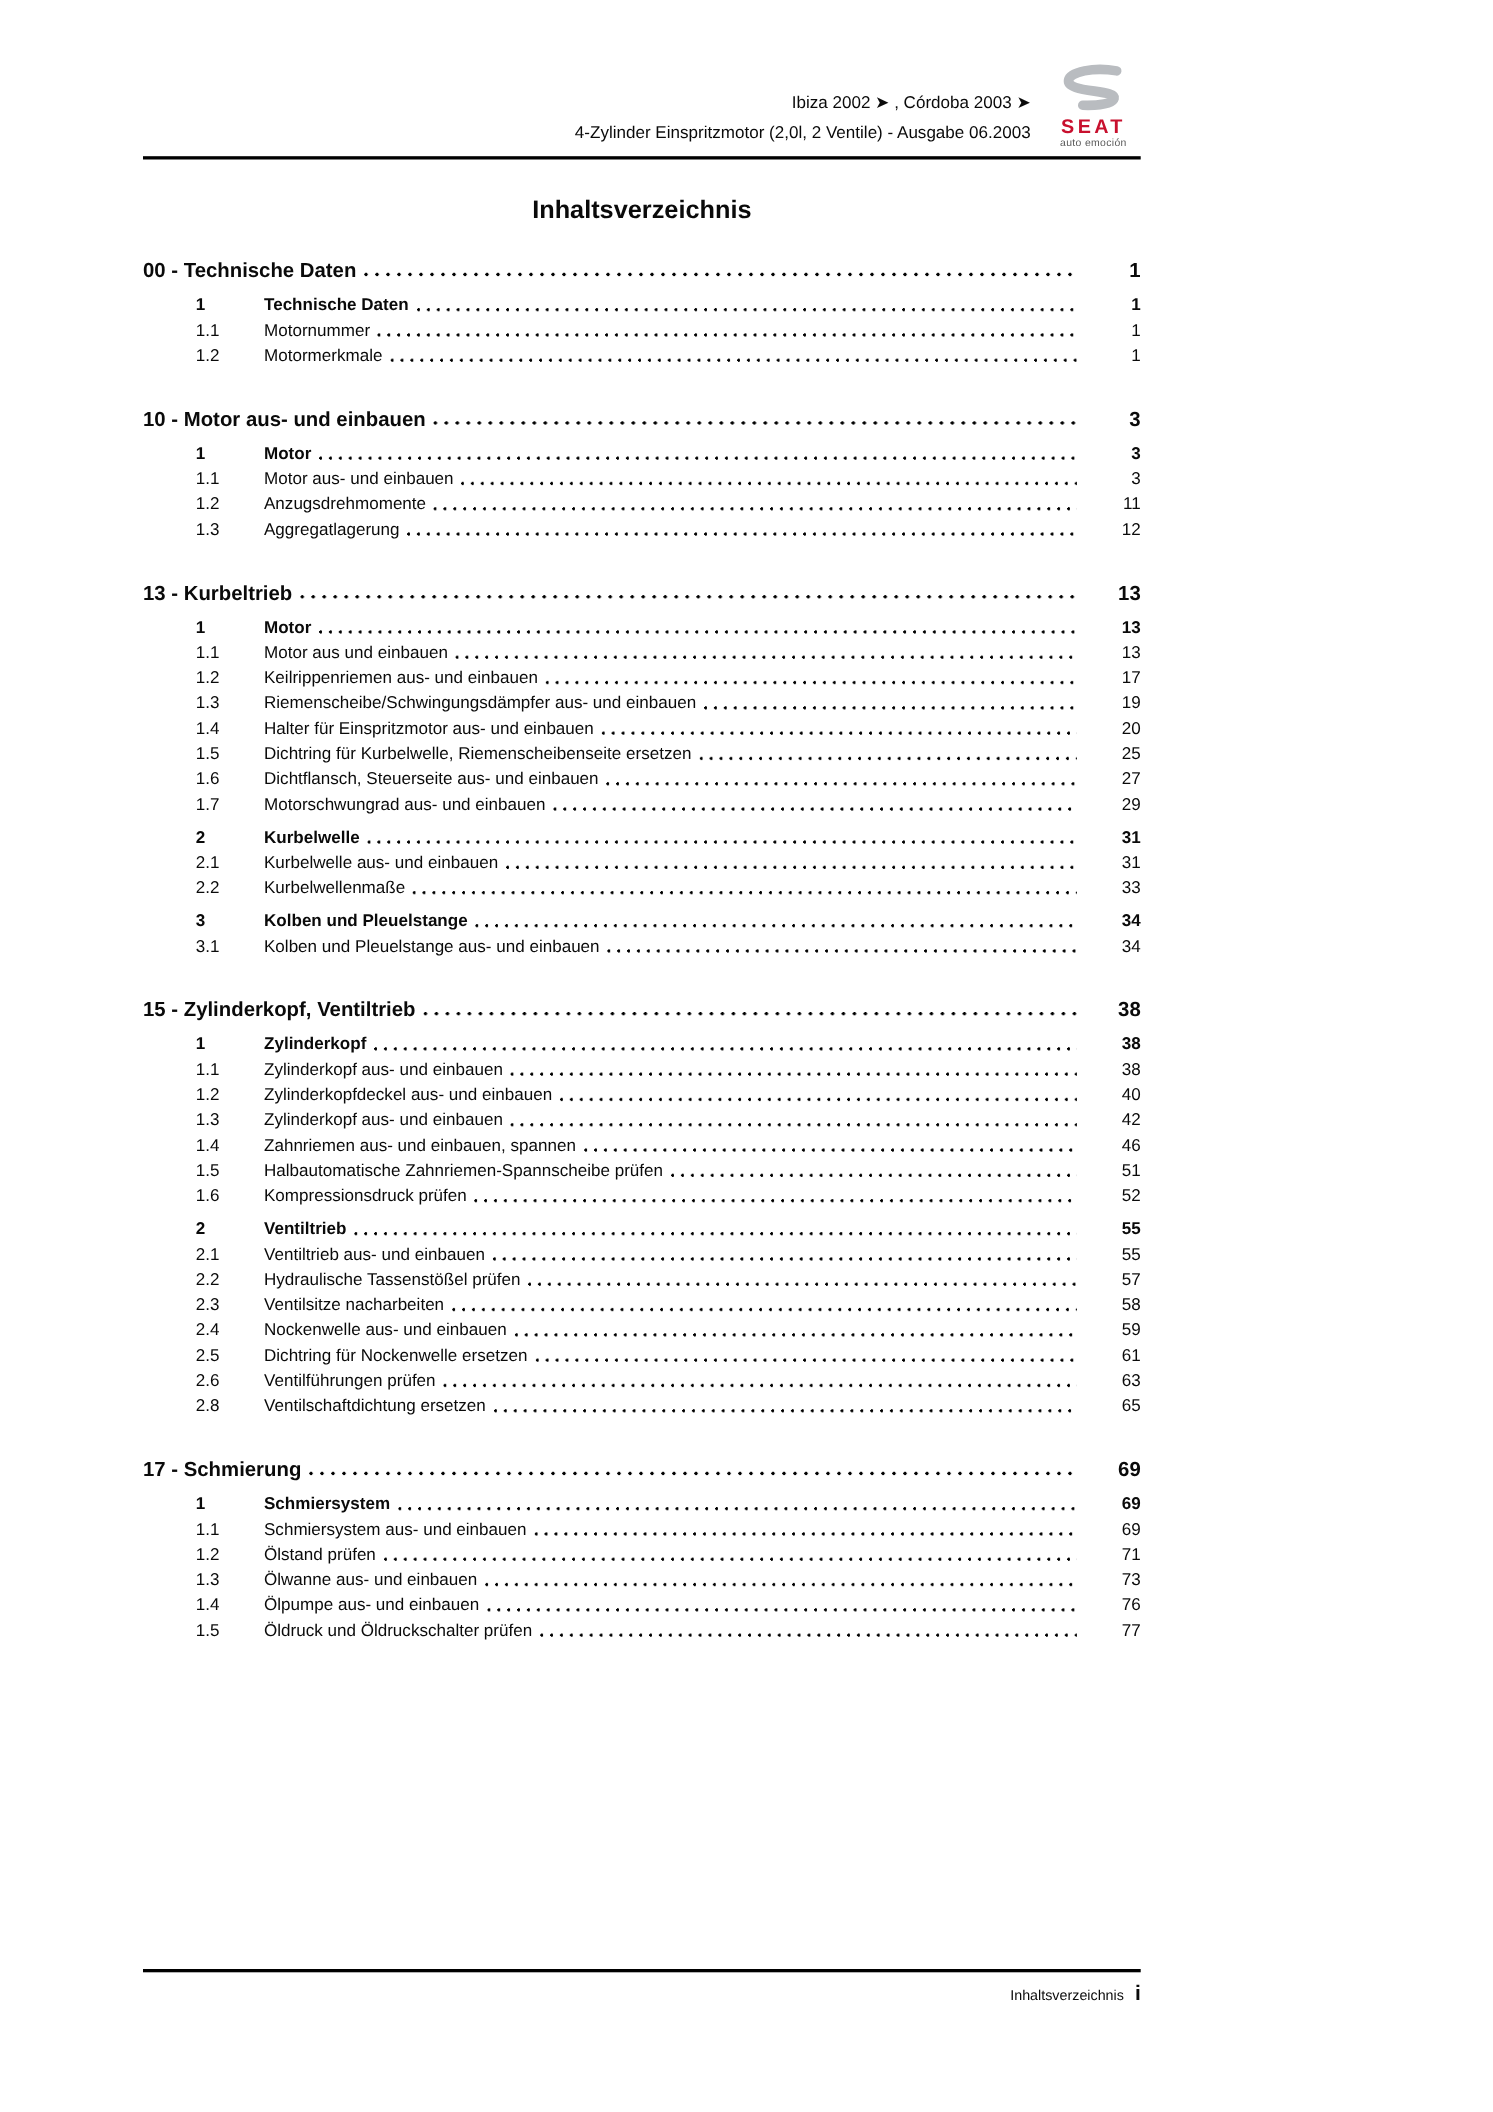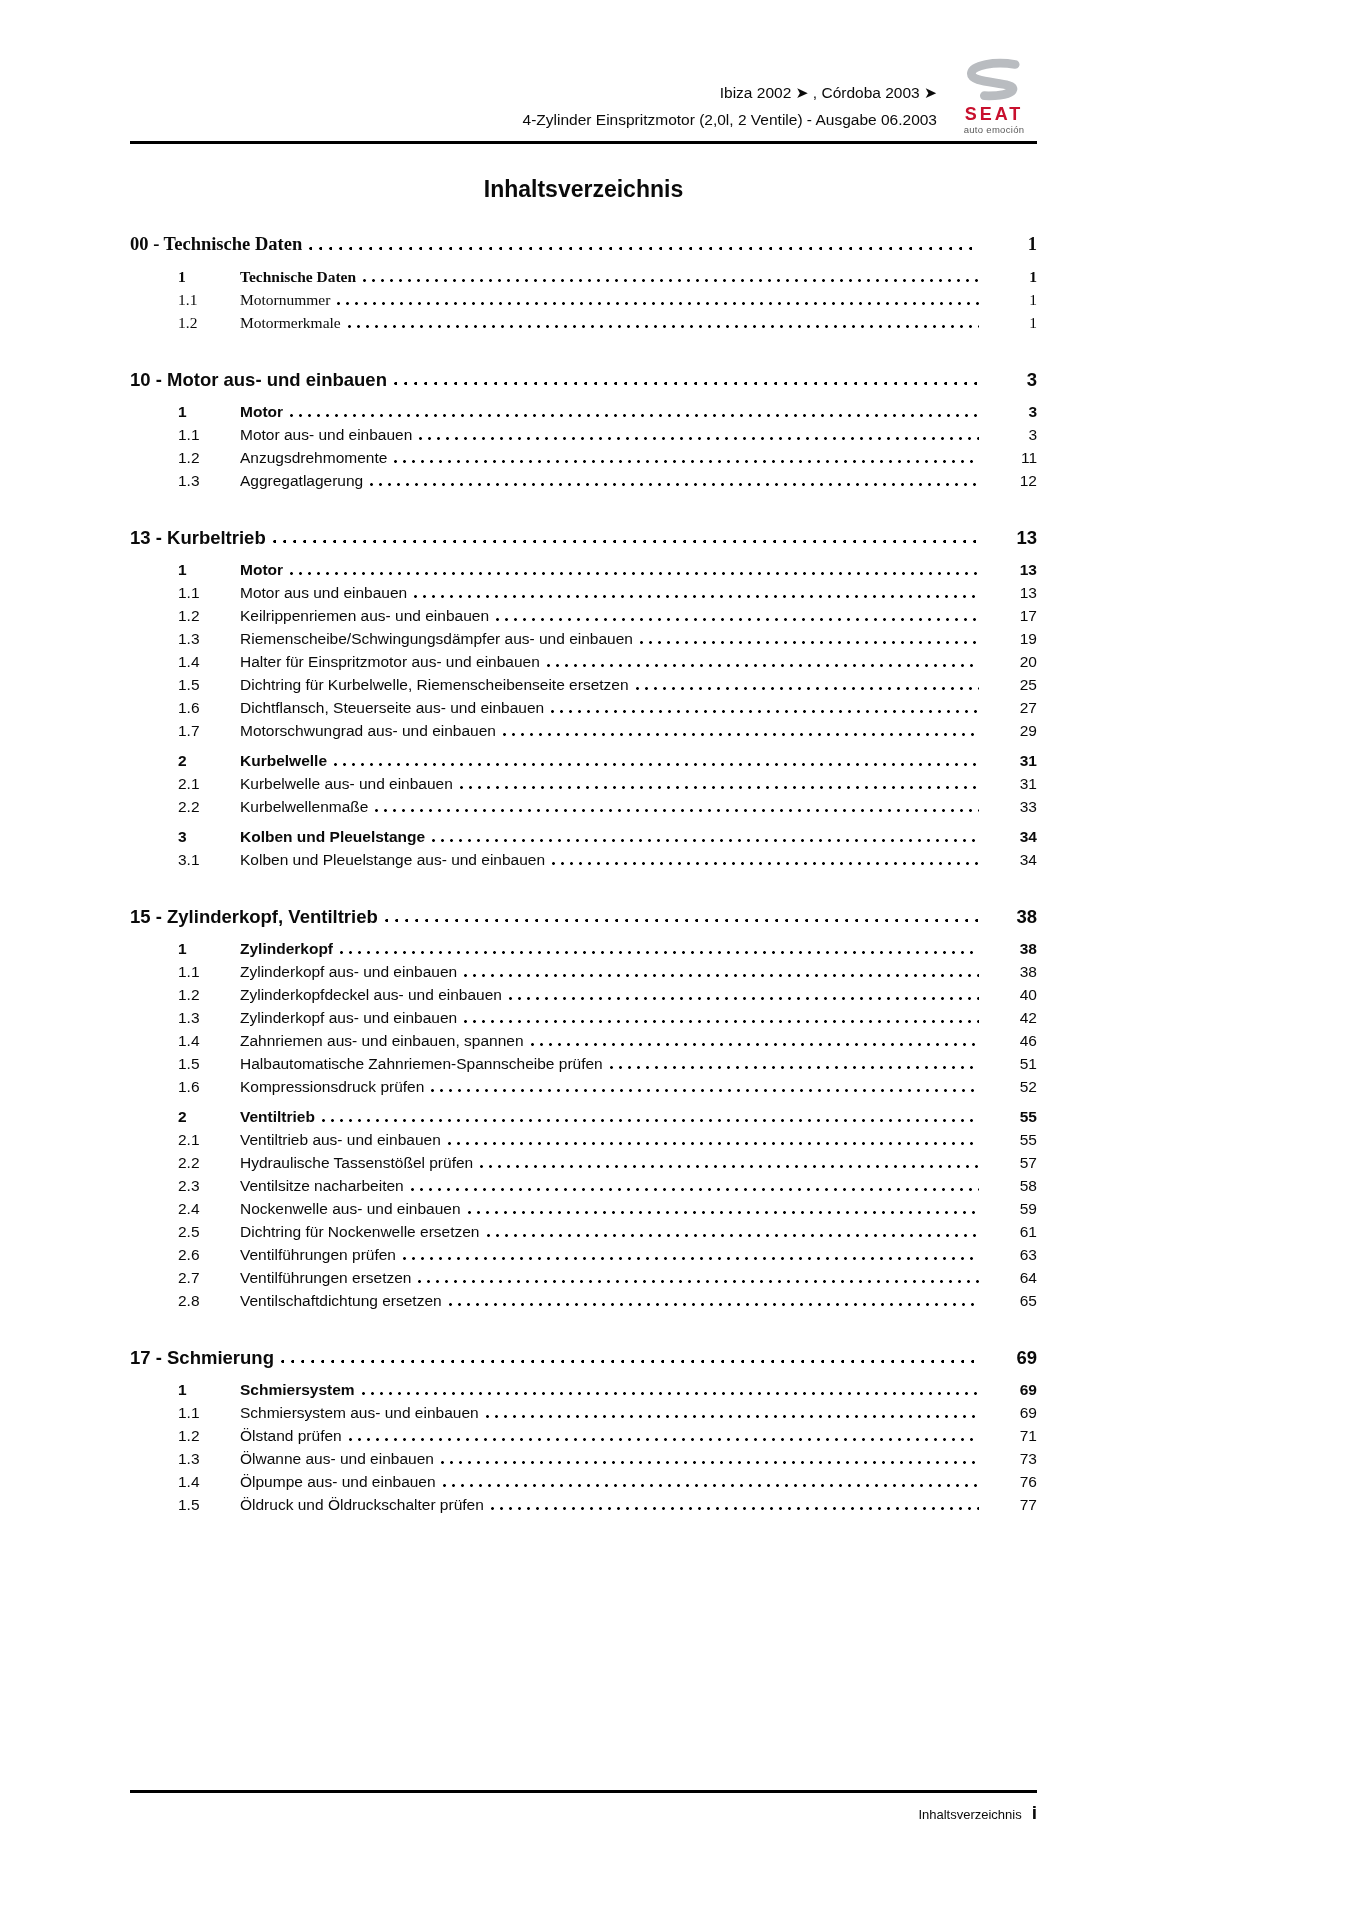--- a/index.html
+++ b/index.html
@@ -63,21 +63,21 @@
   
   .page-title {
     text-align: center;
     font-size: 23px;
     font-weight: bold;
     margin: 32px 0 28px 0;
   }
 
   
   .chapter { margin-top: 32px; }
-  .chapter:first-child { margin-top: 0; font-family: Liberation Serif, serif; }
+  .chapter:first-child { margin-top: 0; }
 
   .row {
     display: flex;
     align-items: stretch;
   }
   .chapter-row {
     font-size: 18.5px;
     font-weight: bold;
     line-height: 27px;
     margin-bottom: 3px;
@@ -387,26 +387,20 @@
             <span class="leader"></span>
             <span class="pagecol">61</span>
           </div>
           <div class="row entry-row">
             <span class="num">2.6</span>
             <span class="label">Ventilführungen prüfen</span>
             <span class="leader"></span>
             <span class="pagecol">63</span>
           </div>
           <div class="row entry-row">
-            <span class="num">2.7</span>
-            <span class="label">Ventilführungen ersetzen</span>
-            <span class="leader"></span>
-            <span class="pagecol">64</span>
-          </div>
-          <div class="row entry-row">
             <span class="num">2.8</span>
             <span class="label">Ventilschaftdichtung ersetzen</span>
             <span class="leader"></span>
             <span class="pagecol">65</span>
           </div>
         </section>
         <section class="chapter">
           <div class="row chapter-row">
             <span class="chapter-label">17 - Schmierung</span>
             <span class="leader"></span>

